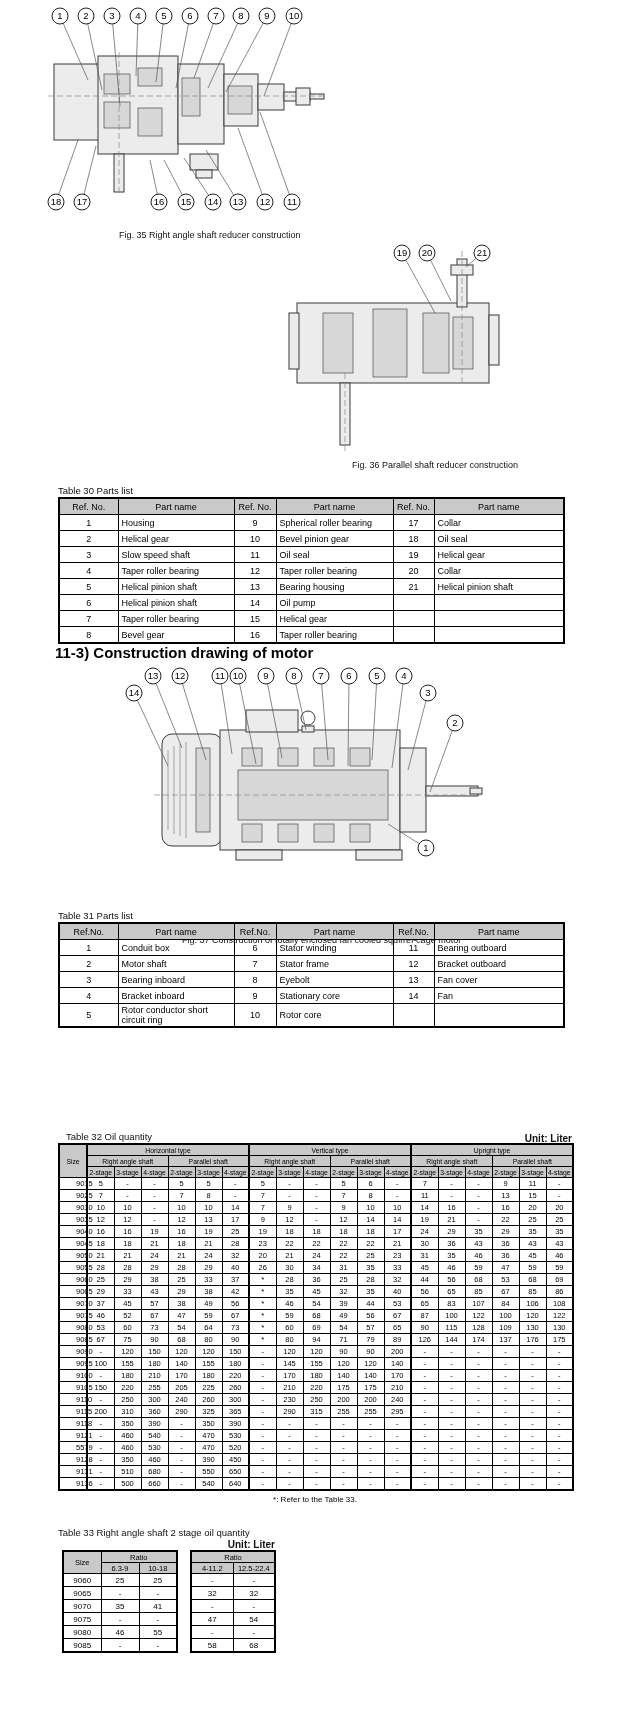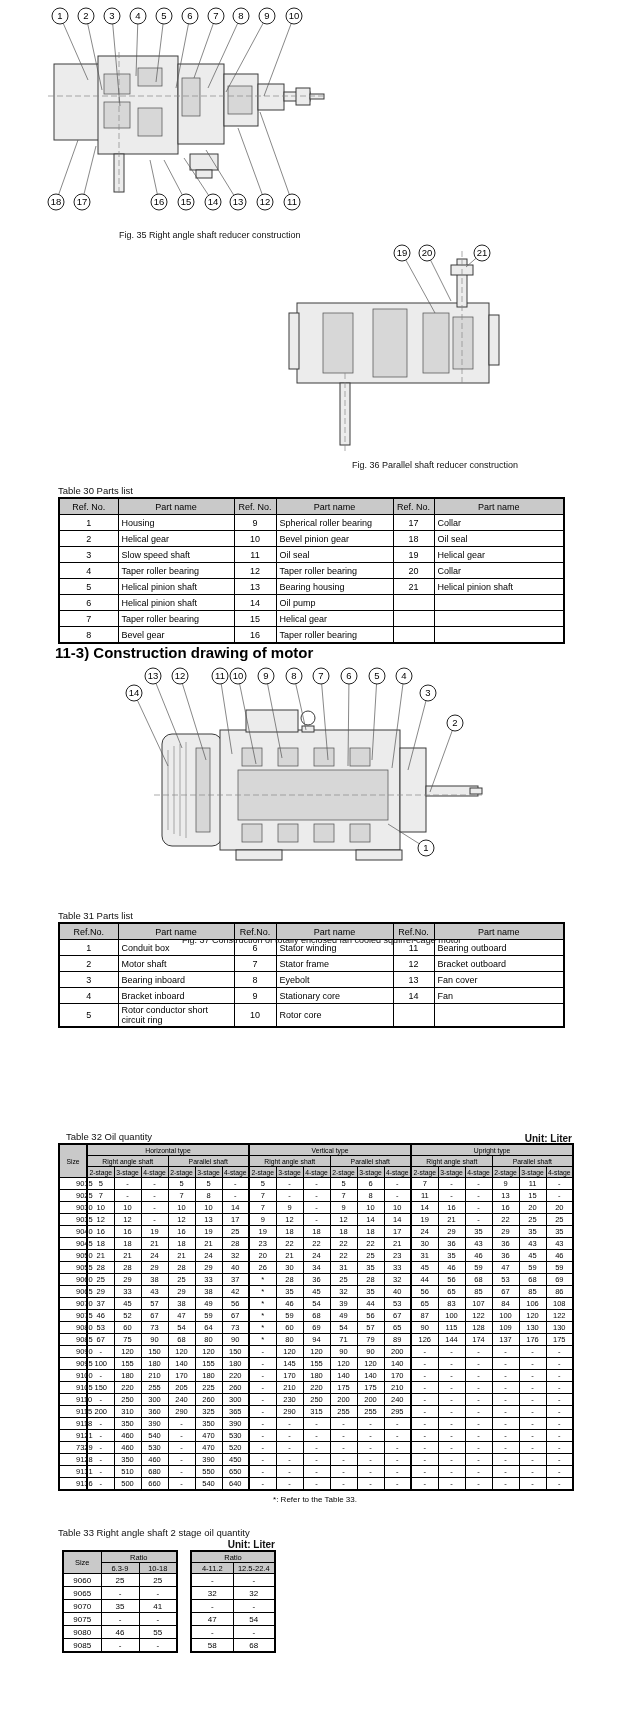--- a/index.html
+++ b/index.html
@@ -923,21 +923,21 @@
         <td class="">-</td>
         <td class="group-r">-</td>
         <td class="">-</td>
         <td class="">-</td>
         <td class="sub-r">-</td>
         <td class="">-</td>
         <td class="">-</td>
         <td class="group-r">-</td>
       </tr>
       <tr>
-        <td class="szc group-r">7329</td>
+        <td class="szc group-r">5579</td>
         <td class="">-</td>
         <td class="">460</td>
         <td class="sub-r">530</td>
         <td class="">-</td>
         <td class="">470</td>
         <td class="group-r">520</td>
         <td class="">-</td>
         <td class="">-</td>
         <td class="sub-r">-</td>
         <td class="">-</td>

